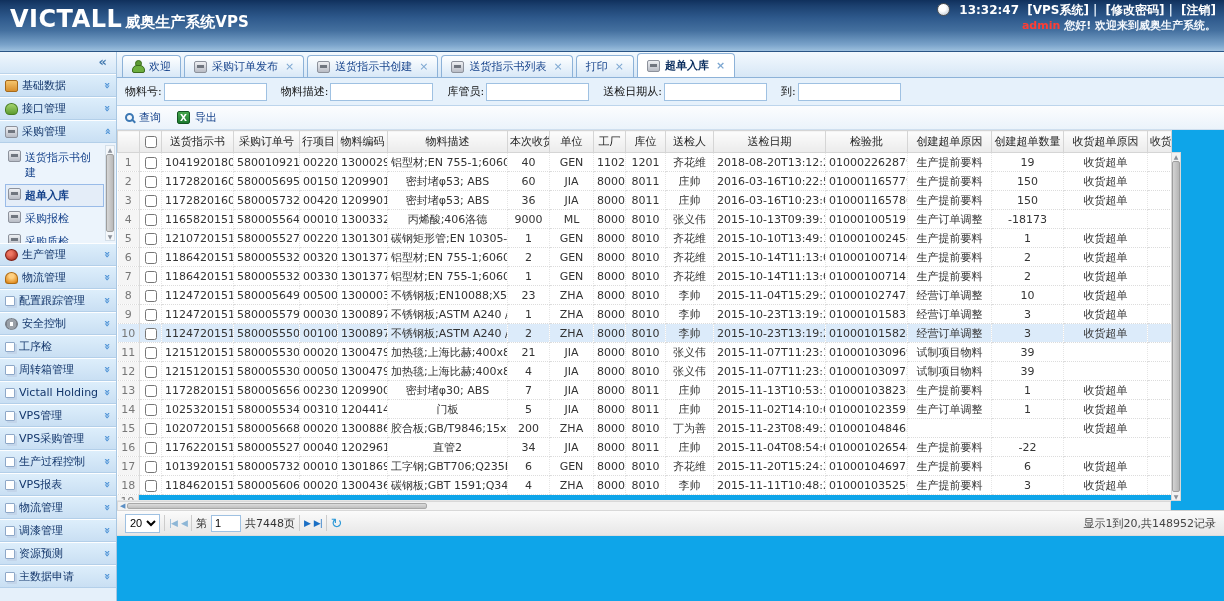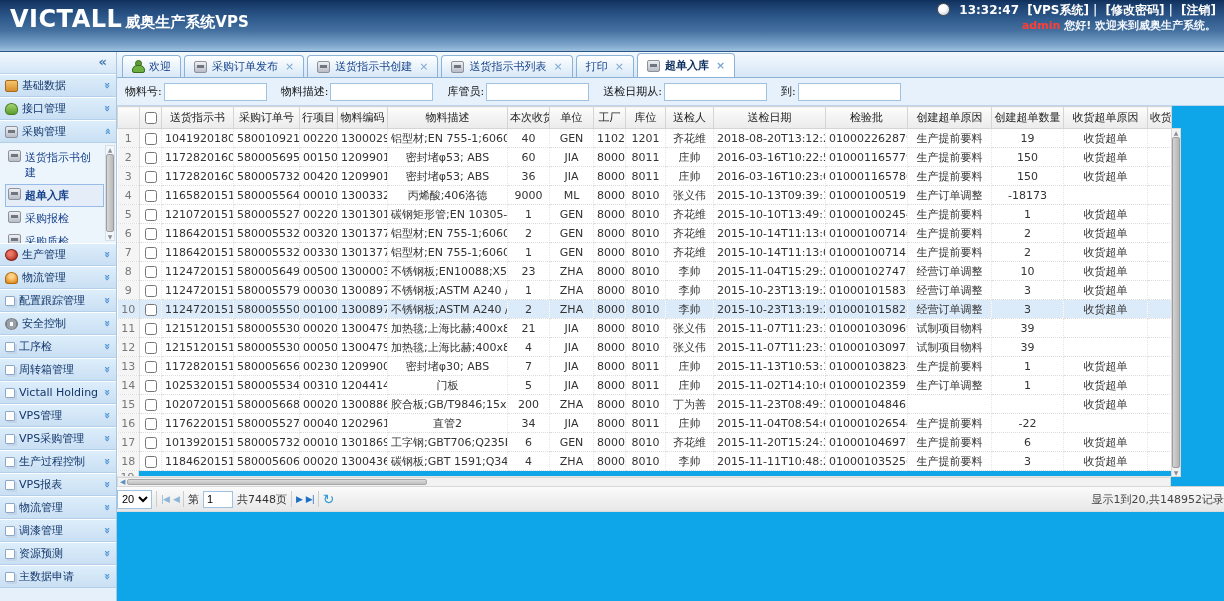--- a/index.html
+++ b/index.html
@@ -100,21 +100,21 @@
 .partialrow .pnum{width:22px;background:#f5f5f5;border-right:1px solid #dadada;color:#777;text-align:center;font-size:11px;line-height:14px}
 .hscroll{height:10px;width:1054px;background:#f2f2f2;border:1px solid #d8d8d8;display:flex;align-items:center}
 .hs-ar{font-size:7px;color:#5c8fc4;padding:0 2px;cursor:pointer}
 .hs-thumb{width:300px;height:6px;background:linear-gradient(#dcdcdc,#bfbfbf);border:1px solid #a8a8a8;border-radius:2px;cursor:grab}
 .vscroll{position:absolute;left:1054px;top:22px;width:10px;height:349px;background:#f2f2f2;border:1px solid #d8d8d8;
  display:flex;flex-direction:column;align-items:center;font-size:6px;color:#8a9099}
 .vs-thumb{flex:1;width:8px;margin:1px 0;background:linear-gradient(90deg,#d3d3d3,#b5b5b5);border:1px solid #9e9e9e;border-radius:2px;cursor:grab}
 
 
 .pager{height:26px;background:linear-gradient(#fbfbfb,#e7e7e7);border-top:1px solid #cfcfcf;border-bottom:1px solid #dcdcdc;
- display:flex;align-items:center;gap:4px;padding:0 0;flex:none;color:#333}
+ display:flex;align-items:center;gap:4px;padding:0 8px;flex:none;color:#333}
 .pager select{height:19px;font-size:11px;border:1px solid #9fc1e2;background:#fff}
 .psep{width:1px;height:16px;background:#ccc}
 .pbtn{font-size:9px;cursor:pointer;letter-spacing:-1px}
 .pbtn.dis{color:#8db6d6}
 .pbtn.en{color:#1b6fc4}
 .pageinput{width:30px;height:17px;border:1px solid #9fc1e2;font-size:11px;text-align:left;padding:0 3px}
 .refresh{color:#2f9ad8;font-size:14px;cursor:pointer;line-height:14px}
 .psummary{margin-left:auto;color:#444}
 
 .footer{height:13px;background:linear-gradient(#4a79ab,#12314f);border-top:1px solid #6d97c0}
@@ -300,20 +300,30 @@
         <label class="flabel">物料描述:</label>
         <input class="finput" type="text" style="">
         <label class="flabel">库管员:</label>
         <input class="finput" type="text" style="">
         <label class="flabel">送检日期从:</label>
         <input class="finput" type="text" style="">
         <label class="flabel">到:</label>
         <input class="finput" type="text" style="">
       </div>
 
+    <div class="toolbar">
+      <span class="tool">
+        <span class="search-icon"></span>
+        <span>查询</span>
+      </span>
+      <span class="tool">
+        <span class="excel-icon"></span>
+        <span>导出</span>
+      </span>
+    </div>
 
     <div class="gridwrap">
       <table class="grid">
           <colgroup>
             <col style="width: 22px;">
             <col style="width: 22px;">
             <col style="width: 72px;">
             <col style="width: 66px;">
             <col style="width: 38px;">
             <col style="width: 50px;">

